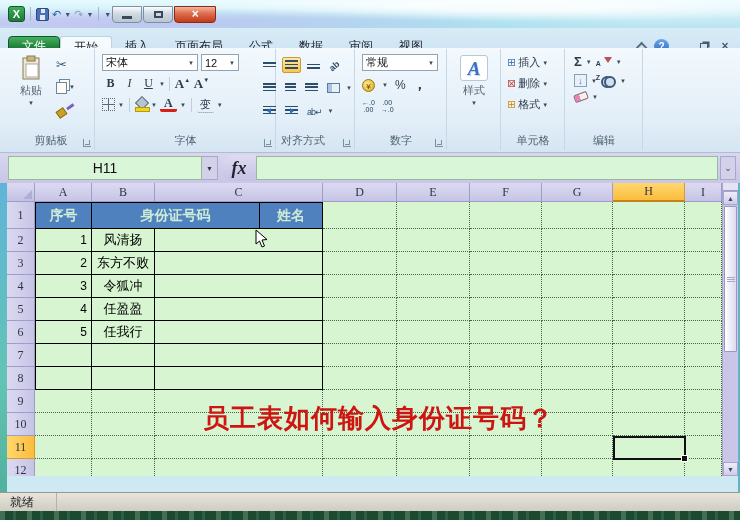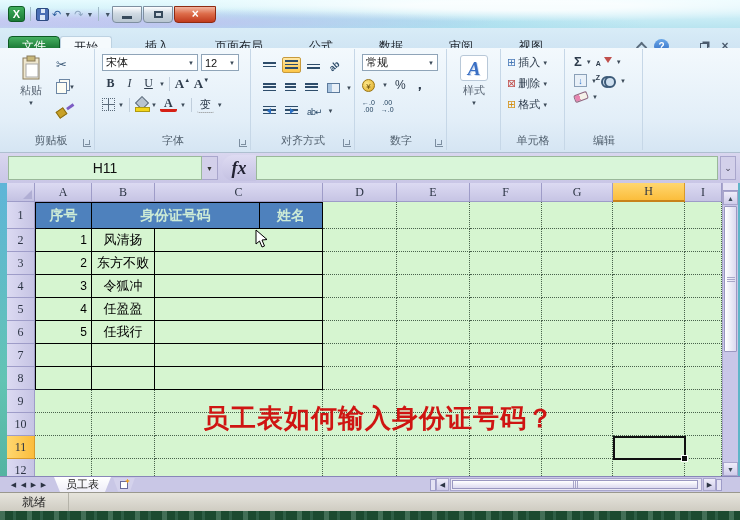--- a/index.html
+++ b/index.html
@@ -58,21 +58,21 @@
   .g-clip { left:8px; width:87px; }
   .paste-big { position:absolute; left:6px; top:6px; width:34px; height:78px; display:flex; flex-direction:column; align-items:center; gap:2px; color:#5a6674; font-size:11px; }
   .clip-sm { position:absolute; left:48px; top:8px; display:flex; flex-direction:column; gap:7px; align-items:flex-start; }
   .scissors { color:#3c5a78; font-size:13px; }
   .copy-ic { width:11px; height:12px; border:1px solid #6c86a4; background:#fdfdf4; box-shadow:3px -3px 0 -1px #fdfdf4, 3px -3px 0 0 #6c86a4; margin-top:3px; }
   .brush-ic { width:14px; height:14px; position:relative; }
   .brush-ic::before { content:""; position:absolute; left:1px; top:8px; width:7px; height:6px; background:#c9a227; border:1px solid #8a6d14; transform:rotate(-35deg); }
   .brush-ic::after { content:""; position:absolute; right:0; top:0; width:8px; height:3px; background:#7c5cc4; transform:rotate(-35deg) translate(1px,6px); }
 
   
-  .g-font { left:96px; width:155px; padding:5px 5px 0 6px; }
+  .g-font { left:96px; width:180px; padding:5px 5px 0 6px; }
   .fg-r1 { display:flex; gap:3px; }
   .fontname { width:96px; }
   .fontsize { width:38px; }
   .fg-r2 { display:flex; align-items:center; gap:2px; margin-top:4px; }
   .bld { font-weight:bold; font-family:"Liberation Serif",serif; }
   .itl { font-style:italic; font-family:"Liberation Serif",serif; }
   .und { text-decoration:underline; font-family:"Liberation Serif",serif; }
   .vsep { width:1px; height:14px; background:#c0cedc; margin:0 2px; }
   .grow { font-family:"Liberation Serif",serif; font-weight:bold; position:relative; font-size:13px; }
   .grow sup { font-size:6px; position:relative; top:-4px; }
@@ -191,21 +191,21 @@
   .newsheet-ic::after { content:""; position:absolute; right:-3px; top:-3px; width:5px; height:5px; background:#f0a020; clip-path:polygon(50% 0,65% 35%,100% 50%,65% 65%,50% 100%,35% 65%,0 50%,35% 35%); }
   .hsplit { width:6px; height:12px; background:#e4e2f4; border:1px solid #9e9cc8; margin-left:auto; }
   .hscroll-track { width:252px; height:13px; background:#eceaf6; border:1px solid #a9a6cc; margin:0 1px; display:flex; }
   .h-thumb { width:246px; margin:1px; background:linear-gradient(180deg,#fff,#dcdaf0); border:1px solid #9a98c0; display:flex; align-items:center; justify-content:center; }
   .h-thumb .grip-lines { width:5px; height:7px; background:repeating-linear-gradient(90deg,#a8a6c8 0 1px,transparent 1px 2px); }
   .hbtn { width:13px; height:13px; font-size:7px; color:#2c3444; display:flex; align-items:center; justify-content:center; background:linear-gradient(180deg,#efedfa,#cfccea); border:1px solid #a9a6cc; }
   .hsplit2 { width:6px; height:12px; background:#e4e2f4; border:1px solid #9e9cc8; margin-right:18px; }
 
   
   .statusbar { position:absolute; left:0; top:492px; width:740px; height:19px; background:linear-gradient(180deg,#e6e4dc,#cfccc2); border-top:1px solid #9a988e; display:flex; align-items:center; font-size:12px; color:#222; }
-  .status-left { padding-left:22px; border-right:1px solid #b5b3a9; padding-right:22px; height:100%; display:flex; align-items:center;text-align:center; }
+  .status-left { padding-left:10px; border-right:1px solid #b5b3a9; padding-right:22px; height:100%; display:flex; align-items:center;text-align:center; }
   .status-right { margin-left:auto; display:flex; align-items:center; gap:5px; padding-right:8px; }
   .viewbtns { display:flex; gap:1px; margin-right:6px; border-left:1px solid #b5b3a9; padding-left:8px; }
   .vb { width:18px; height:15px; border:1px solid #a9a79c; background:linear-gradient(180deg,#f4f2ea,#d9d6cc); display:flex; align-items:center; justify-content:center; }
   .vb.active { background:linear-gradient(180deg,#ffe8a6,#fcc648); border-color:#c79a3c; }
   .vb-grid { width:10px; height:9px; background:
       linear-gradient(#6a7a8c,#6a7a8c) center/100% 1px no-repeat,
       linear-gradient(#6a7a8c,#6a7a8c) center/1px 100% no-repeat;
       border:1px solid #6a7a8c; }
   .vb-page { width:9px; height:9px; border:1px solid #6a7a8c; background:linear-gradient(#fff 60%,#c8d4e0 60%); }
   .vb-break { width:10px; height:9px; border:1px solid #6a7a8c; background:linear-gradient(90deg,#b8c8d8 30%,#fff 30%); }
@@ -241,21 +241,21 @@
           <div class="box"></div>
         </div>
       <div class="win-btn close">
           <span>×</span>
         </div>
     </div>
   </div>
 
   <div class="tabrow">
     <div class="file-tab">文件</div>
-    <div style="display:flex;height:20px;gap:20px;" id="ribbon-tabs">
+    <div style="display:flex;height:20px;" id="ribbon-tabs">
         <div class="rtab active">开始</div>
         <div class="rtab">插入</div>
         <div class="rtab">页面布局</div>
         <div class="rtab">公式</div>
         <div class="rtab">数据</div>
         <div class="rtab">审阅</div>
         <div class="rtab">视图</div>
       </div>
     <div class="tabrow-right">
       <div class="chev-up"></div>
@@ -630,40 +630,19 @@
     <div class="v-thumb">
         <div class="grip-lines"></div>
       </div>
     <div class="v-fill"></div>
     <div class="sbtn v-down">▼</div>
   </div>
 
   <div class="frame-left"></div>
   <div class="frame-right"></div>
 
-  <div class="tabbar">
-    <div class="navbtns">
-      <div class="navb">◀</div>
-      <div class="navb">◀</div>
-      <div class="navb">▶</div>
-      <div class="navb">▶</div>
-    </div>
-    <div class="sheettab">员工表</div>
-    <div class="newsheet">
-        <div class="newsheet-ic"></div>
-      </div>
-    <div class="hsplit"></div>
-    <div class="hbtn">◀</div>
-    <div class="hscroll-track">
-        <div class="h-thumb">
-          <div class="grip-lines"></div>
-        </div>
-      </div>
-    <div class="hbtn">▶</div>
-    <div class="hsplit2"></div>
-  </div>
 
   <div class="statusbar">
     <div class="status-left">就绪</div>
   </div>
 
   <div class="bottom-strip"></div>
 </div>
 
 </body></html>

